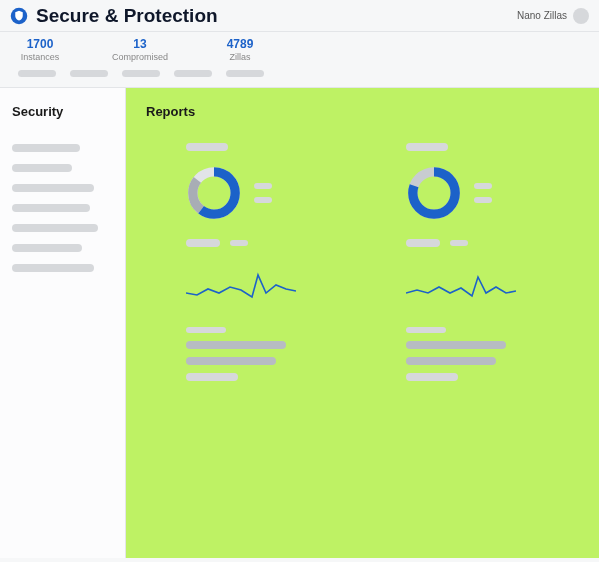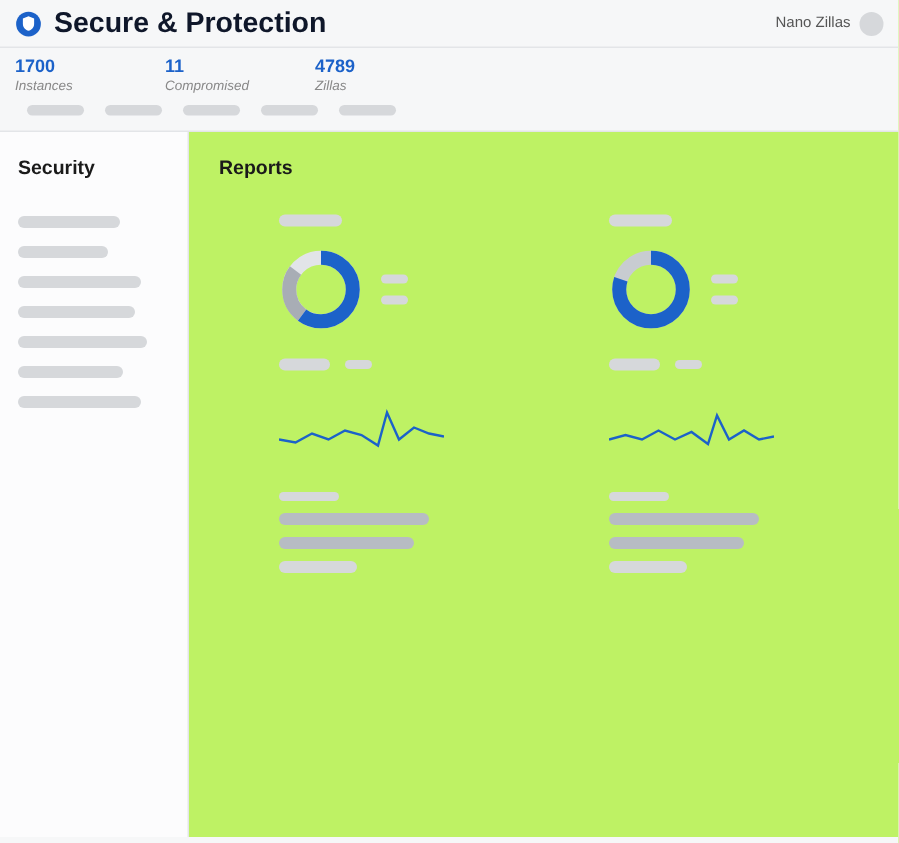--- a/index.html
+++ b/index.html
@@ -47,33 +47,32 @@
     border-radius: 50%;
     background: #d6d8db;
   }
   .stats {
     display: flex;
     padding: 5px 10px 2px 10px;
     gap: 40px;
     background: #f6f7f8;
   }
   .stat {
-    text-align: left;
+    text-align: center;
     min-width: 60px;
   }
   .stat-value {
     font-size: 12px;
     font-weight: 700;
     color: #1c62c9;
   }
   .stat-label {
     font-size: 9px;
     color: #888;
     margin-top: 1px;
-    font-style: italic;
   }
   .pills {
     display: flex;
     gap: 14px;
     padding: 6px 18px 10px 18px;
     border-bottom: 1px solid #e3e5e8;
     background: #f6f7f8;
   }
   .pill {
     height: 7px;
@@ -167,21 +166,21 @@
     <span class="avatar"></span>
   </div>
 </div>
 
 <div class="stats">
   <div class="stat">
     <div class="stat-value">1700</div>
     <div class="stat-label">Instances</div>
   </div>
   <div class="stat">
-    <div class="stat-value">11</div>
+    <div class="stat-value">13</div>
     <div class="stat-label">Compromised</div>
   </div>
   <div class="stat">
     <div class="stat-value">4789</div>
     <div class="stat-label">Zillas</div>
   </div>
 </div>
 
 <div class="pills">
   <div class="pill" style="width:38px"></div>

